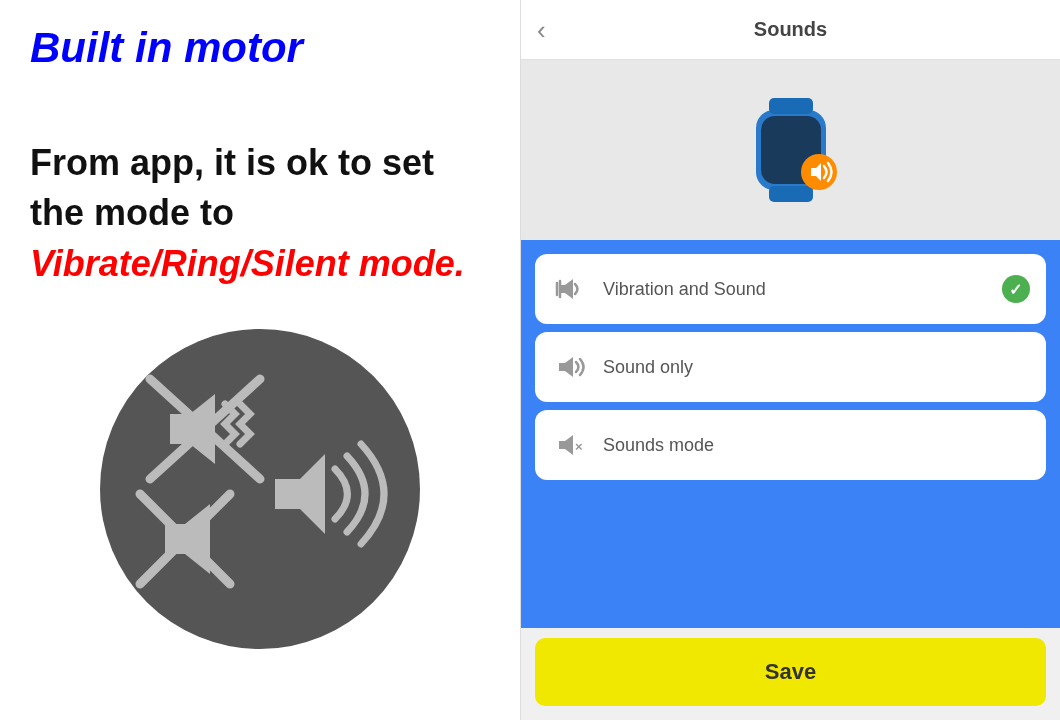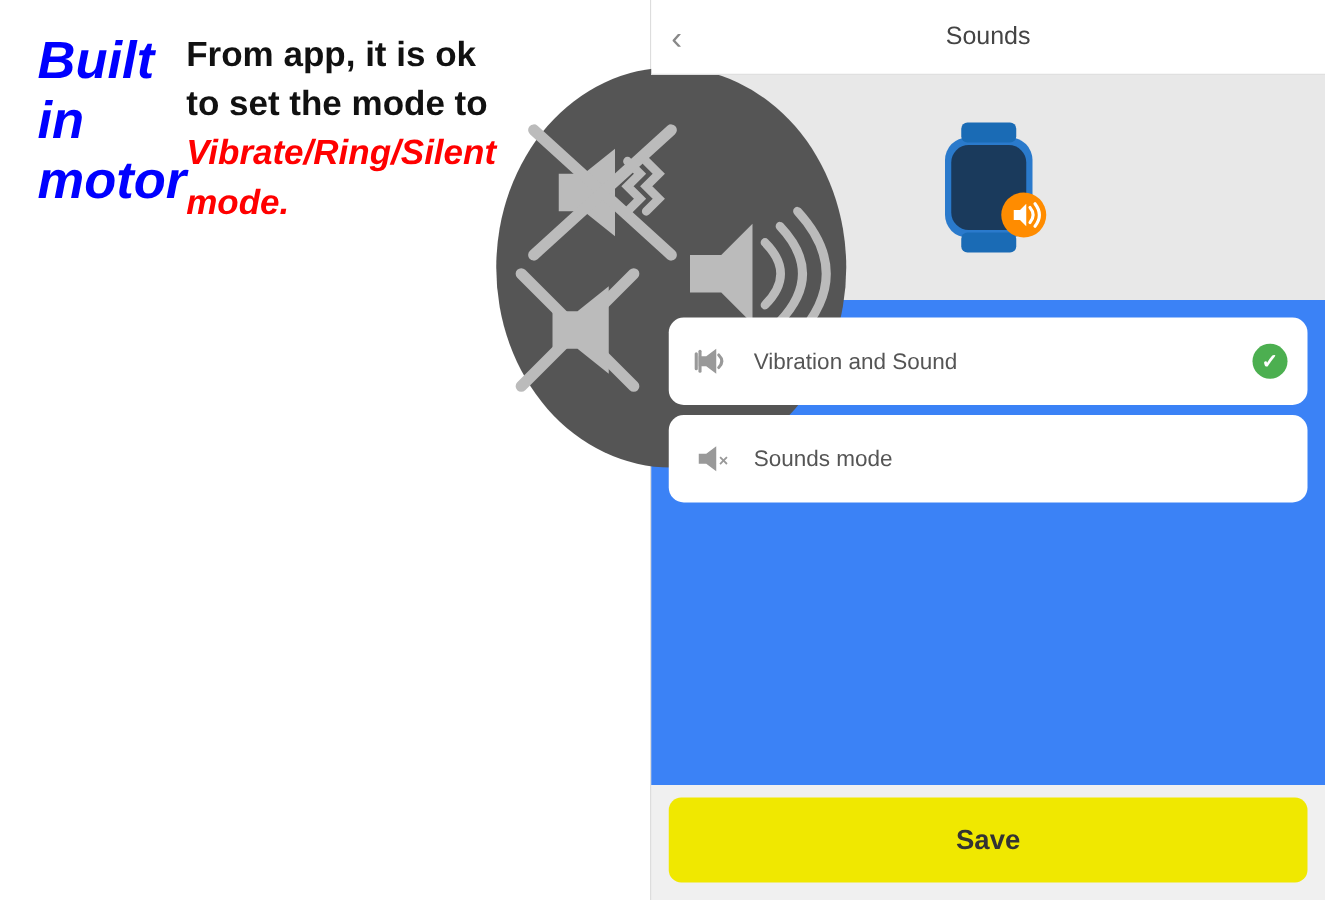--- a/index.html
+++ b/index.html
@@ -12,39 +12,40 @@
       background: #fff;
     }
 
     
     .left-panel {
       width: 520px;
       height: 720px;
       background: #fff;
       padding: 24px 30px;
       display: flex;
-      flex-direction: row;
+      flex-direction: column;
       justify-content: flex-start;
       position: relative;
     }
 
     .title {
       font-size: 42px;
       font-weight: 900;
       color: #0000ff;
       margin-bottom: 18px;
       font-style: italic;
     }
 
     .description {
-      font-size: 28px;
+      font-size: 36px;
       font-weight: 700;
       color: #111;
       line-height: 1.4;
       margin-bottom: 10px;
+      margin-top: 48px;
     }
 
     .description .highlight {
       color: #ff0000;
       font-style: italic;
     }
 
     
     .circle-icon {
       width: 320px;
@@ -90,21 +91,21 @@
       font-size: 26px;
       color: #888;
       cursor: pointer;
       background: none;
       border: none;
       line-height: 1;
     }
 
     .panel-title {
       font-size: 20px;
-      font-weight: 400;
+      font-weight: 700;
       color: #444;
     }
 
     
     .watch-area {
       background: #e8e8e8;
       height: 180px;
       display: flex;
       align-items: center;
       justify-content: center;
@@ -260,20 +261,30 @@
           <polygon points="4,12 10,12 18,6 18,26 10,20 4,20" fill="#999"></polygon>
           <path d="M20,11 Q25,16 20,21" fill="none" stroke="#999" stroke-width="2.5" stroke-linecap="round"></path>
           <line x1="2" y1="22" x2="2" y2="10" stroke="#999" stroke-width="2.5" stroke-linecap="round"></line>
           <line x1="5" y1="24" x2="5" y2="8" stroke="#999" stroke-width="2.5" stroke-linecap="round"></line>
         </svg>
       </div>
       <span class="option-label">Vibration and Sound</span>
       <div class="check-icon">✓</div>
     </div>
 
+    <div class="option-item">
+      <div class="option-icon">
+        <svg width="32" height="32" viewBox="0 0 32 32" xmlns="http://www.w3.org/2000/svg">
+          <polygon points="4,12 10,12 18,6 18,26 10,20 4,20" fill="#999"></polygon>
+          <path d="M21,11 Q26,16 21,21" fill="none" stroke="#999" stroke-width="2.5" stroke-linecap="round"></path>
+          <path d="M25,8 Q32,16 25,24" fill="none" stroke="#999" stroke-width="2.5" stroke-linecap="round"></path>
+        </svg>
+      </div>
+      <span class="option-label">Sound only</span>
+    </div>
 
 
     <div class="option-item">
       <div class="option-icon">
         <svg width="32" height="32" viewBox="0 0 32 32" xmlns="http://www.w3.org/2000/svg">
           <polygon points="4,12 10,12 18,6 18,26 10,20 4,20" fill="#999"></polygon>
           <text x="20" y="22" font-size="13" fill="#999" font-weight="bold">×</text>
         </svg>
       </div>
       <span class="option-label">Sounds mode</span>

